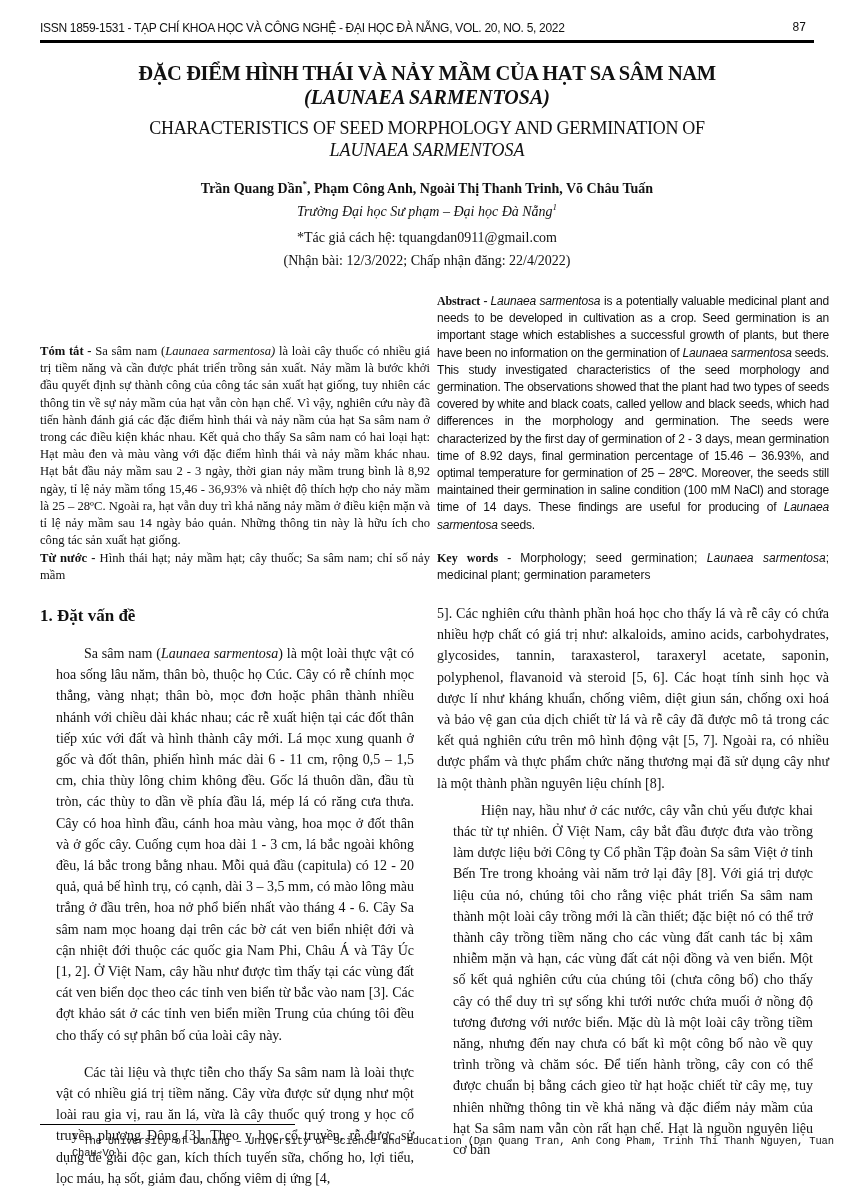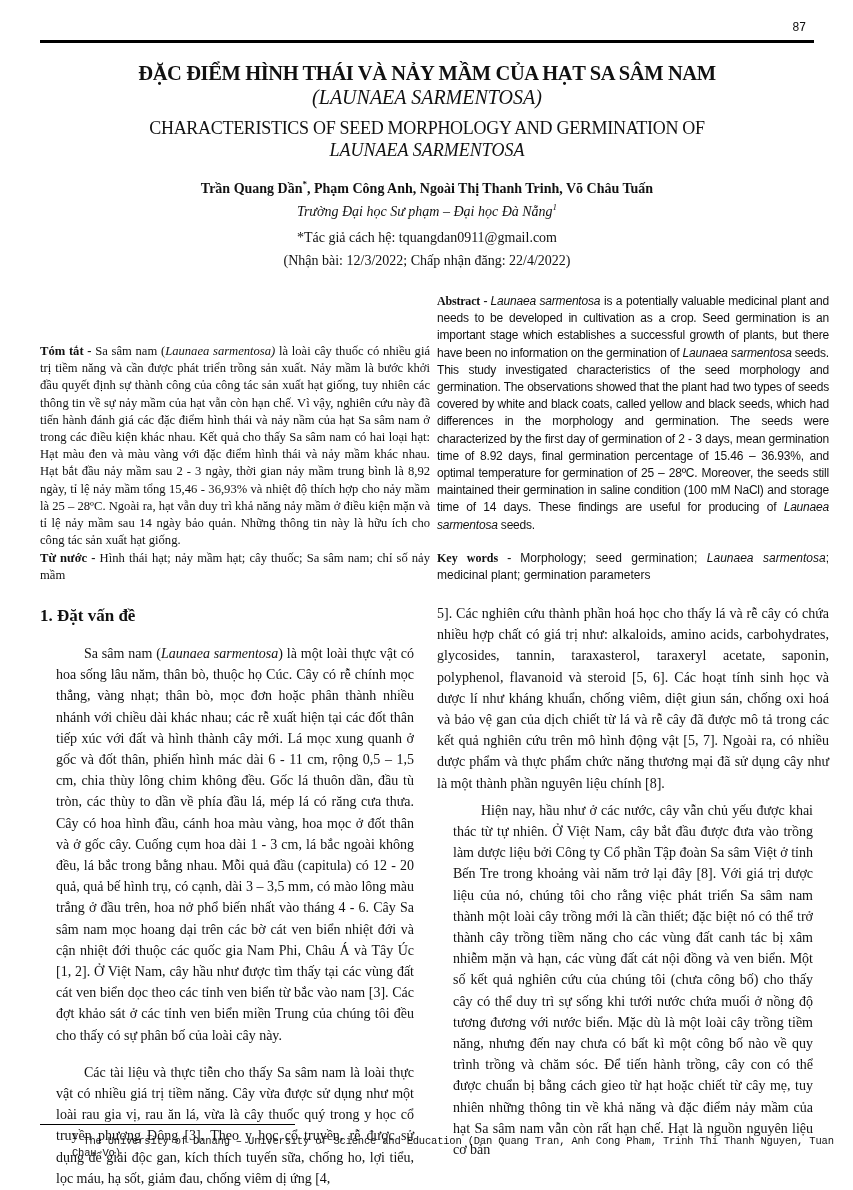--- a/index.html
+++ b/index.html
@@ -2,21 +2,21 @@
 <html><head>
 <meta charset="utf-8">
 <style>
   html, body { margin: 0; padding: 0; background: #ffffff; }
   body { width: 853px; height: 1190px; position: relative; overflow: hidden; color: #111; font-family: "Liberation Serif", serif; }
   .header { position: absolute; left: 40px; top: 18px; width: 774px; height: 22px; border-bottom: 3px solid #000; font-family: "Liberation Sans", sans-serif; font-size: 12px; letter-spacing: -0.3px; }
   .header .journal { position: absolute; left: 0; top: 3px; }
   .header .page-no { position: absolute; right: 8px; top: 3px; font-family: Liberation Mono, monospace; }
   .title-block { position: absolute; left: 40px; width: 774px; text-align: center; }
   .vi-title { top: 60px; font-weight: bold; font-size: 20.5px; line-height: 26px; letter-spacing: -0.4px; }
-  .vi-sub { top: 86px; font-weight: normal; font-style: italic; font-size: 20px; }
+  .vi-sub { top: 86px; font-weight: bold; font-style: italic; font-size: 20px; }
   .en-title { top: 116px; font-size: 18px; letter-spacing: -0.3px; line-height: 24px; }
   .en-sub { top: 140px; font-size: 18px; font-style: italic; }
   .authors { top: 179px; font-weight: bold; font-size: 14px; }
   .affil { top: 202px; font-style: italic; font-size: 14px; }
   .contact { top: 230px; font-size: 14px; }
   .received { top: 253px; font-size: 14px; }
   sup { font-size: 9px; }
   .col { position: absolute; width: 390px; font-size: 12.6px; line-height: 17.2px; text-align: justify; }
   .col-left { left: 40px; }
   .col-right { left: 437px; width: 392px; }
@@ -32,20 +32,21 @@
   .indent { text-indent: 28px; margin: 16px; }
   p { margin: 0; }
   .para-gap { margin-top: 6px; }
   .footnote-rule { position: absolute; left: 40px; top: 1124px; width: 255px; border-top: 1.5px solid #000; }
   .footnote { position: absolute; left: 40px; top: 1132px; width: 780px; font-family: Liberation Mono, monospace; font-size: 10.5px; letter-spacing: -0.2px; margin-left: 32px; }
 </style>
 </head>
 <body>
 
 <div class="header">
+  <span class="journal">ISSN 1859-1531 - TẠP CHÍ KHOA HỌC VÀ CÔNG NGHỆ - ĐẠI HỌC ĐÀ NẴNG, VOL. 20, NO. 5, 2022</span>
   <span class="page-no">87</span>
 </div>
 
 <div class="title-block vi-title">ĐẶC ĐIỂM HÌNH THÁI VÀ NẢY MẦM CỦA HẠT SA SÂM NAM</div>
 <div class="title-block vi-sub">(LAUNAEA SARMENTOSA)</div>
 <div class="title-block en-title">CHARACTERISTICS OF SEED MORPHOLOGY AND GERMINATION OF</div>
 <div class="title-block en-sub">LAUNAEA SARMENTOSA</div>
 
 <div class="title-block authors"><span>Trần Quang Dần</span><sup>*</sup><span>, Phạm Công Anh, Ngoài Thị Thanh Trinh, Võ Châu Tuấn</span></div>
 <div class="title-block affil"><span>Trường Đại học Sư phạm – Đại học Đà Nẵng</span><sup>1</sup></div>

